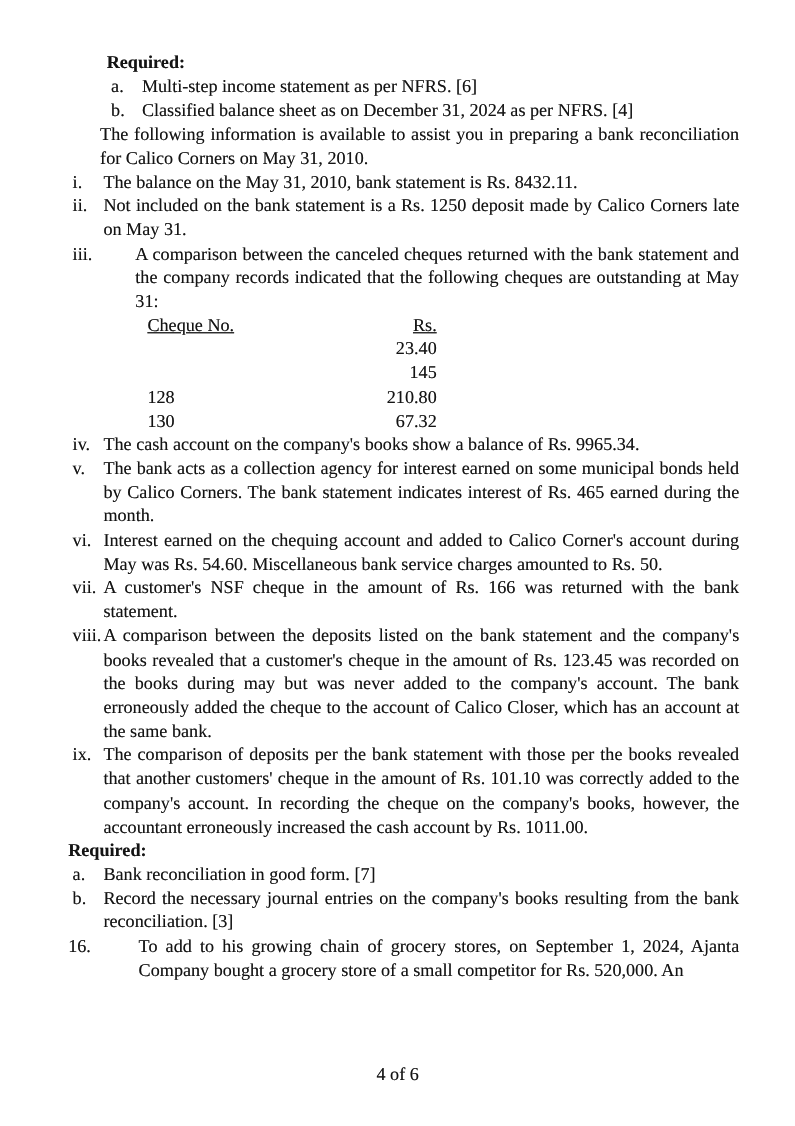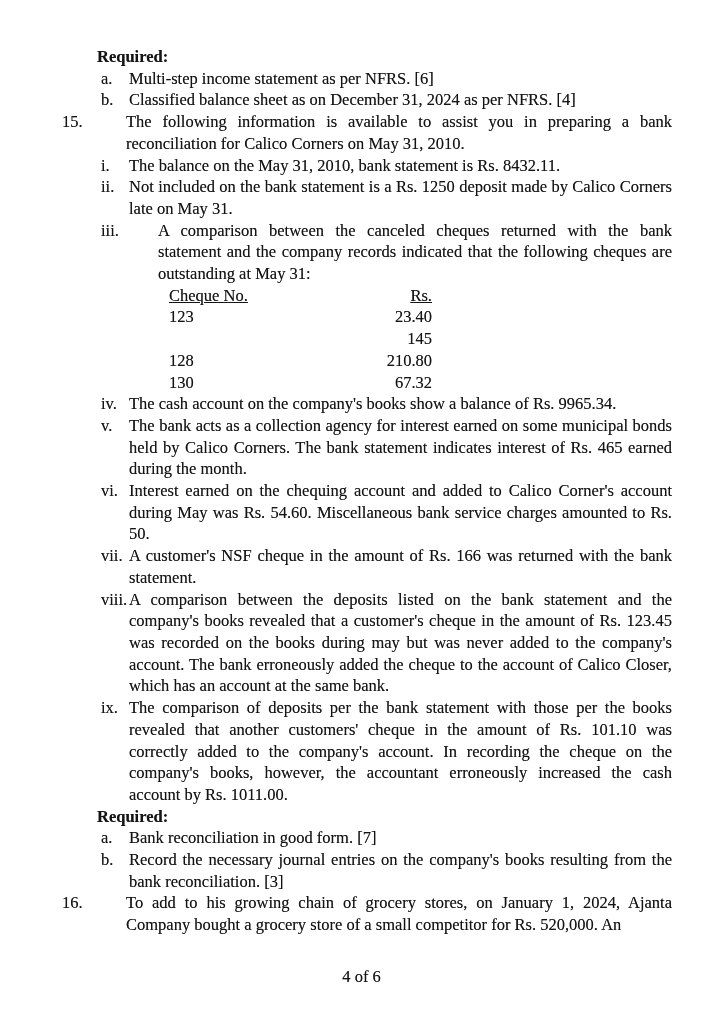--- a/index.html
+++ b/index.html
@@ -47,21 +47,20 @@
       <span class="smk">a.</span>
       <span class="stx">Multi-step income statement as per NFRS. [6]</span>
     </div>
     <div class="sub">
       <span class="smk">b.</span>
       <span class="stx">Classified balance sheet as on December 31, 2024 as per NFRS. [4]</span>
     </div>
   </div>
 
   <div class="question">
-    <div class="qnum">15.</div>
     <div class="qbody">
       <div class="just">The following information is available to assist you in preparing a bank reconciliation for Calico Corners on May 31, 2010.</div>
 
       <div class="sub">
         <span class="smk">i.</span>
         <span class="stx">The balance on the May 31, 2010, bank statement is Rs. 8432.11.</span>
       </div>
 
       <div class="sub">
         <span class="smk">ii.</span>
@@ -71,21 +70,20 @@
       <div class="sub">
         <span class="smk">iii.</span>
         <div class="stx">
           <div class="just">A comparison between the canceled cheques returned with the bank statement and the company records indicated that the following cheques are outstanding at May 31:</div>
           <div class="cheque-table">
             <div class="trow">
               <span class="tc1"><span class="u">Cheque No.</span></span>
               <span class="tc2"><span class="u">Rs.</span></span>
             </div>
             <div class="trow">
-              <span class="tc1">123</span>
               <span class="tc2">23.40</span>
             </div>
             <div class="trow">
               <span class="tc2">145</span>
             </div>
             <div class="trow">
               <span class="tc1">128</span>
               <span class="tc2">210.80</span>
             </div>
             <div class="trow">
@@ -136,19 +134,19 @@
           <span class="smk">b.</span>
           <span class="stx">Record the necessary journal entries on the company's books resulting from the bank reconciliation. [3]</span>
         </div>
       </div>
     </div>
   </div>
 
   <div class="question">
     <div class="qnum">16.</div>
     <div class="qbody">
-      <div class="just">To add to his growing chain of grocery stores, on January 1, 2024, Ajanta Company bought a grocery store of a small competitor for Rs. 520,000. An</div>
+      <div class="just">To add to his growing chain of grocery stores, on September 1, 2024, Ajanta Company bought a grocery store of a small competitor for Rs. 520,000. An</div>
     </div>
   </div>
 
 </div>
 
 <div class="footer">4 of 6</div>
 
 </body></html>

